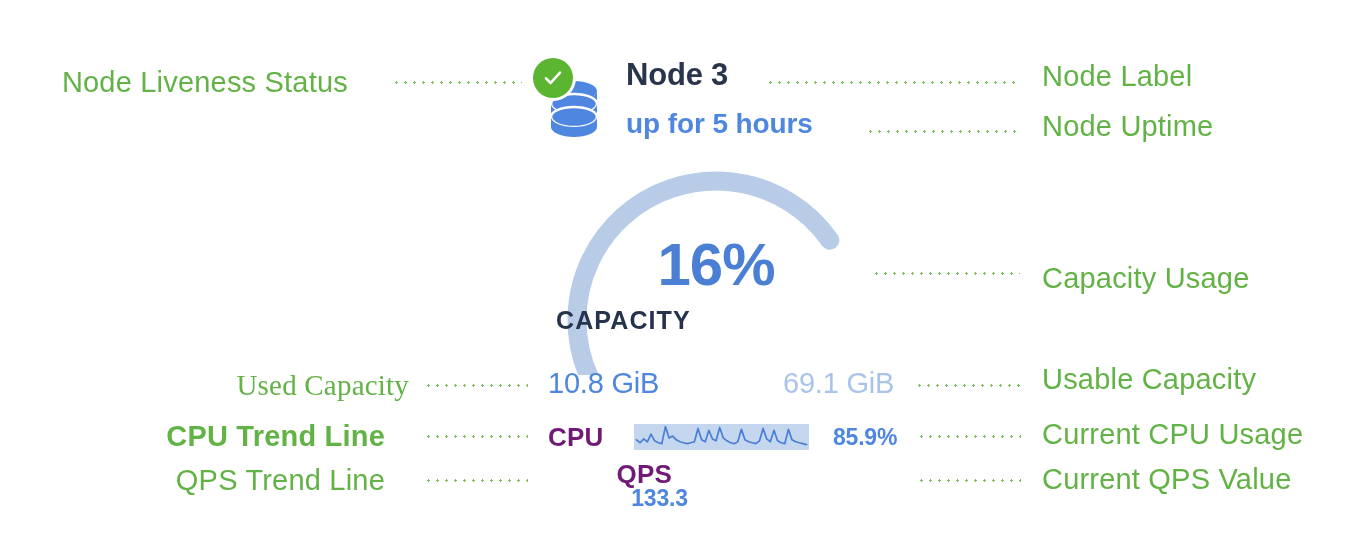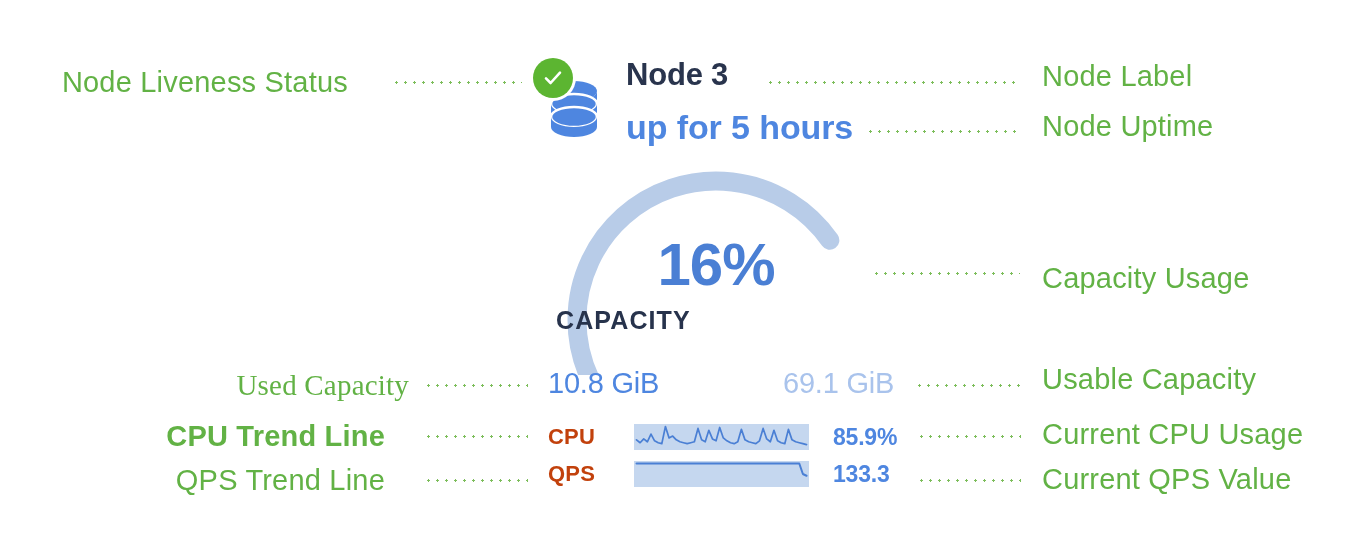--- a/index.html
+++ b/index.html
@@ -83,21 +83,21 @@
     font-weight: bold;
     color: #29344d;
     letter-spacing: -0.2px;
     line-height: 1;
     white-space: nowrap;
   }
   .node-uptime {
     position: absolute;
     left: 626px;
     top: 110px;
-    font-size: 34px;
+    font-size: 28px;
     font-weight: bold;
     color: #4e86e0;
     letter-spacing: -0.1px;
     line-height: 1;
     white-space: nowrap;
   }
 
   
   .gauge {
     position: absolute;
@@ -156,27 +156,27 @@
 
   
   .metric-row {
     position: absolute;
     left: 548px;
     display: flex;
     align-items: center;
     height: 26px;
   }
   .metric-row.cpu { top: 424px; }
-  .metric-row.qps { top: 461px; }
+  .metric-row.qps { top: 461px; flex-direction: column; }
 
   .metric-name {
     width: 62px;
-    font-size: 22px;
-    font-weight: bold;
-    color: #c2410c;
+    font-size: 26px;
+    font-weight: bold;
+    color: #701a75;
     letter-spacing: 0.2px;
     line-height: 1;
   }
   .spark {
     width: 175px;
     height: 26px;
     margin-left: 24px;
     background: #c5d7ef;
     position: relative;
     overflow: hidden;

